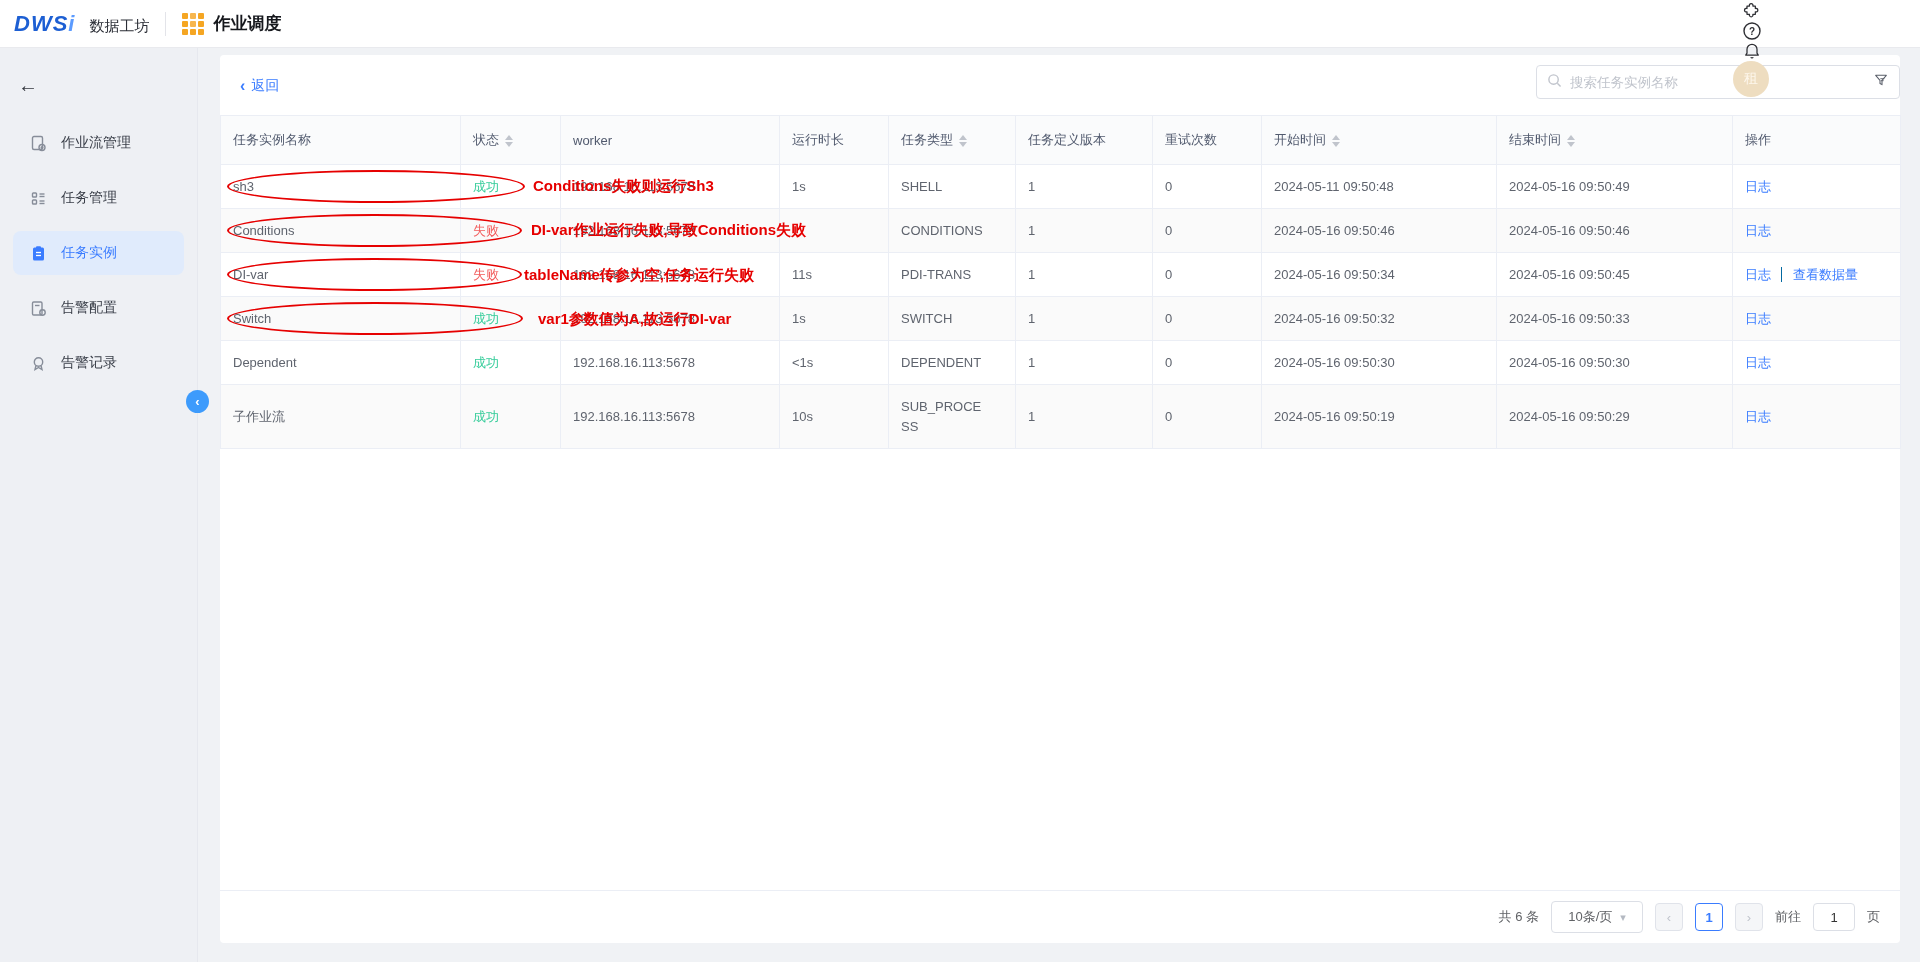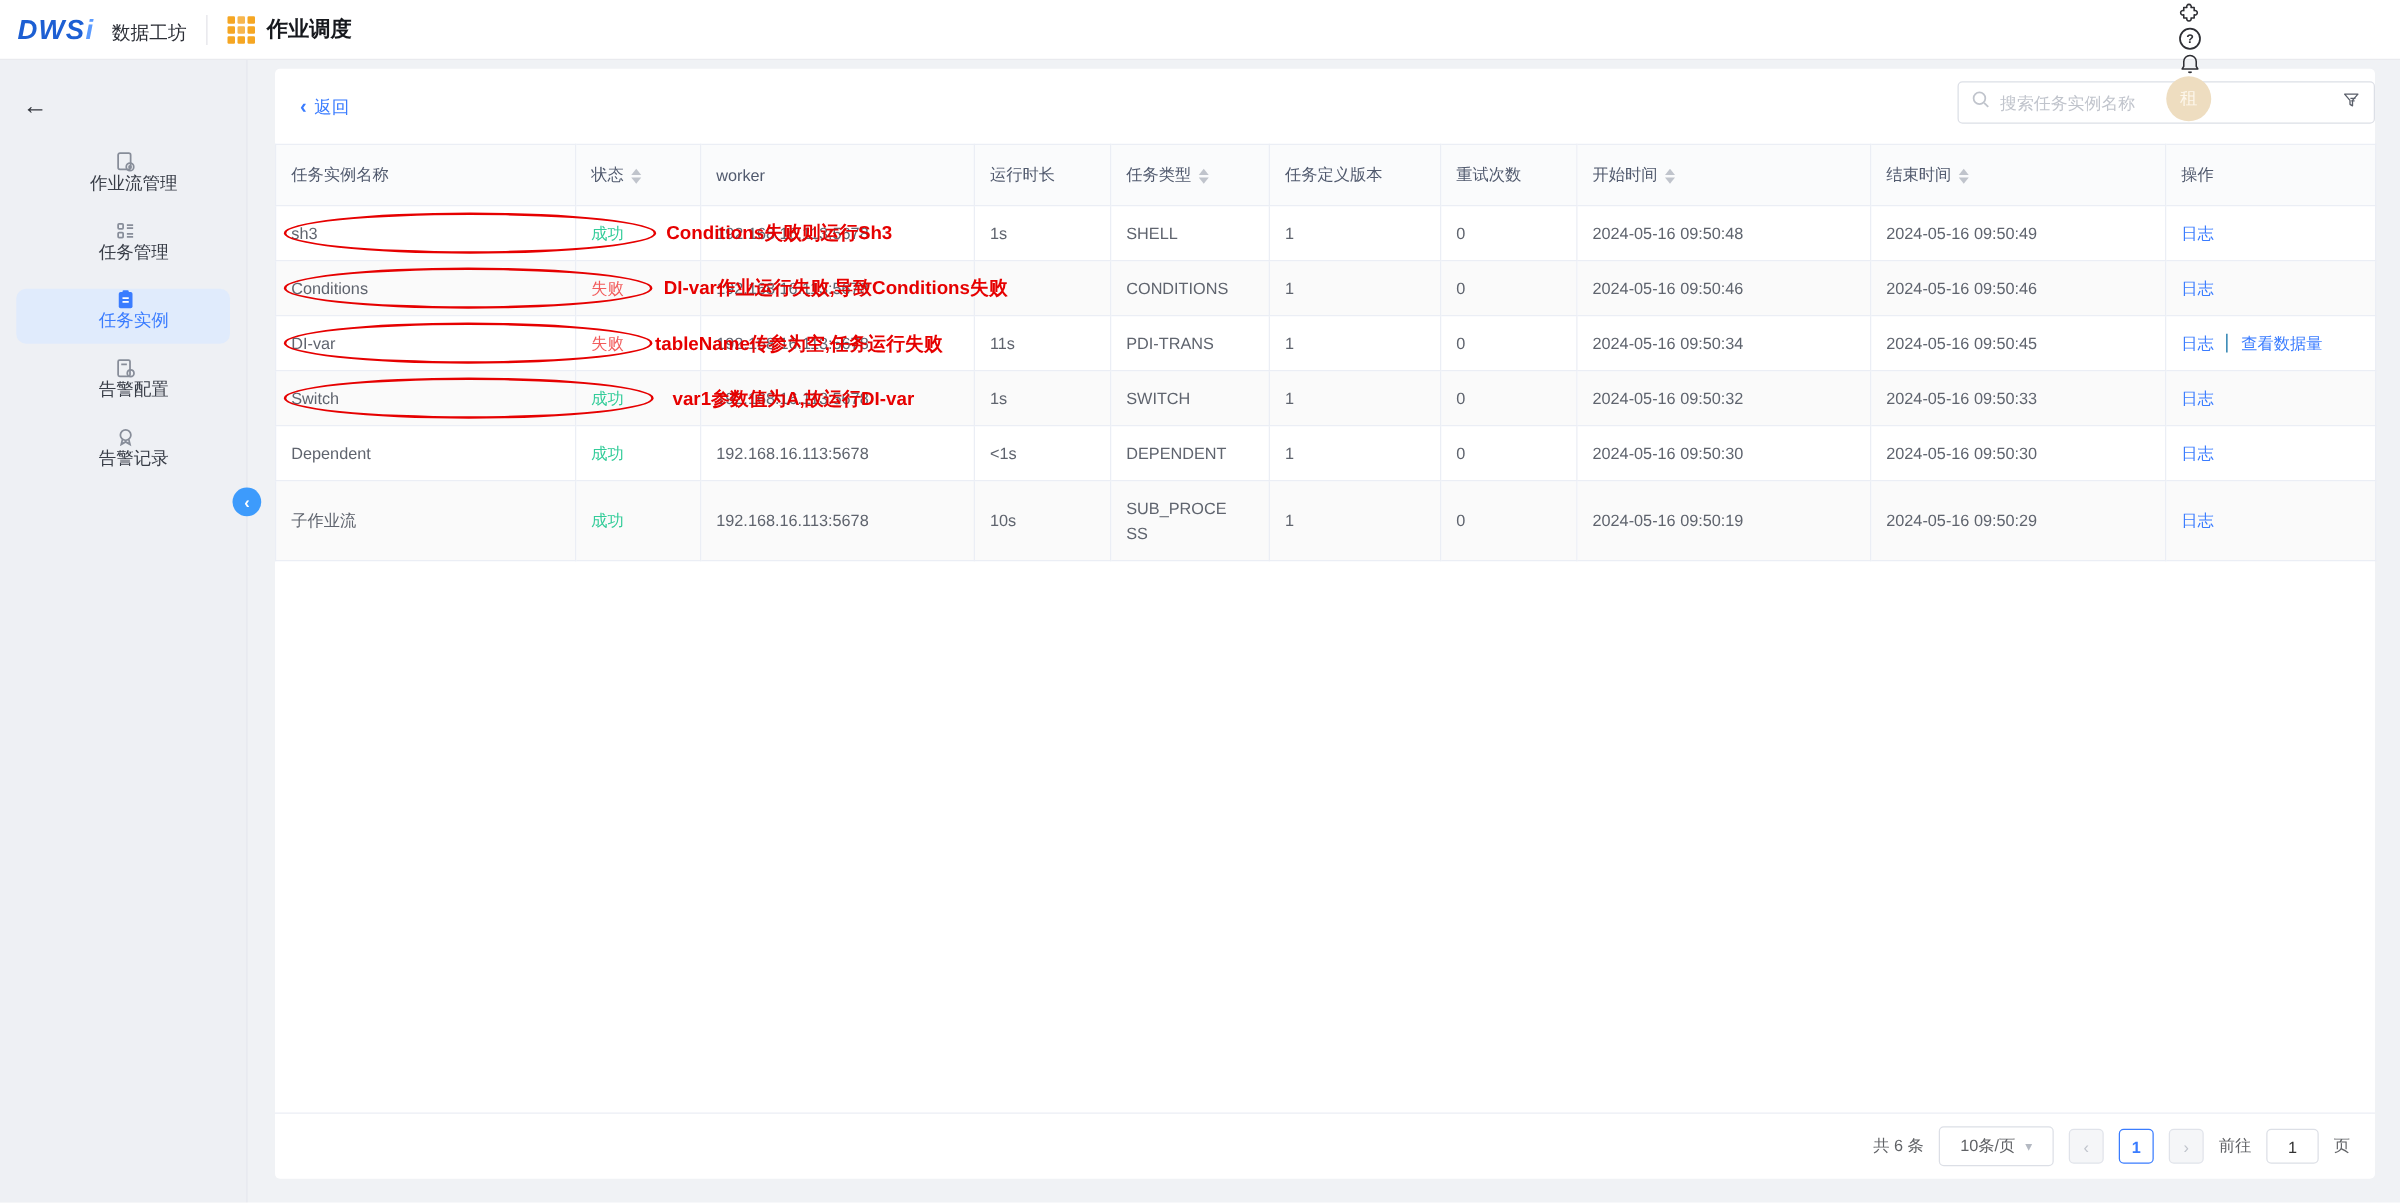--- a/index.html
+++ b/index.html
@@ -26,35 +26,35 @@
   .menu-search input::placeholder { color:#bcc0c8; }
   .tb-icon { width:20px; height:20px; margin-right:14px; display:flex; align-items:center; justify-content:center; cursor:pointer; }
   .avatar { width:36px; height:36px; border-radius:50%; background:#eeddc0; color:#fdf7ec;
             display:flex; align-items:center; justify-content:center; font-size:14px; margin:0 20px 0 4px; cursor:pointer; }
 
   
   .sidebar { position:absolute; top:48px; left:0; width:198px; height:914px; background:#eef0f4;
              border-right:1px solid #e6e8ee; z-index:10; }
   .collapse-arrow { margin:26px 0 24px 18px; font-size:20px; color:#32353c; cursor:pointer; width:24px; }
   .side-item { height:44px; margin:0 13px 11px 13px; border-radius:8px; display:flex; align-items:center;
-               padding-left:17px; font-size:14px; color:#383d47; cursor:pointer;flex-direction:column; }
+               padding-left:17px; font-size:14px; color:#383d47; cursor:pointer; }
   .side-item .sicon { width:17px; height:17px; margin-right:14px; flex:none; }
   .side-item.active { background:#e0ebfc; color:#3a7cff; }
   .sicon svg { stroke:#878d99; fill:none; stroke-width:1.4; }
   .side-item.active .sicon svg { stroke:#3a7cff; }
   .side-toggle { position:absolute; left:186px; top:390px; width:23px; height:23px; border-radius:50%;
                  background:#3d9bfc; color:#fff; display:flex; align-items:center; justify-content:center;
                  font-size:13px; font-weight:bold; cursor:pointer; z-index:30; }
 
   
   .card { position:absolute; left:220px; top:55px; width:1680px; height:888px; background:#fff; border-radius:4px; }
   .back-link { position:absolute; left:20px; top:22px; display:flex; align-items:center; color:#3a7cff;
                font-size:14px; cursor:pointer; }
   .back-link .chev { font-size:16px; margin-right:6px; font-weight:bold; }
-  .inst-search { position:absolute; right:0; top:10px; width:334px; height:34px; border:1px solid #dcdfe6;
+  .inst-search { position:absolute; right:0; top:10px; width:364px; height:34px; border:1px solid #dcdfe6;
                  border-radius:4px; display:flex; align-items:center; padding:0 10px; }
   .inst-search input { border:none; outline:none; flex:1; font-size:13.5px; color:#666; margin:0 8px;
                        font-family:"Liberation Sans",sans-serif; }
   .inst-search input::placeholder { color:#c0c4cc; }
 
   
   table { position:absolute; left:0; top:60px; width:1680px; border-collapse:collapse; table-layout:fixed;
           font-size:13px; color:#5f646e; }
   th, td { border:1px solid #ebeef5; padding:0 12px; text-align:left; font-weight:normal; overflow:hidden; }
   th { height:49px; background:#fafbfc; color:#515a6e; font-weight:500; }
@@ -281,21 +281,21 @@
     </thead>
     <tbody>
       <tr>
         <td>sh3</td>
         <td><span class="st-success">成功</span></td>
         <td>192.168.16.113:5678</td>
         <td>1s</td>
         <td>SHELL</td>
         <td>1</td>
         <td>0</td>
-        <td>2024-05-16 09:50:48</td>
+        <td>2024-05-11 09:50:48</td>
         <td>2024-05-16 09:50:49</td>
         <td><a class="tlink">日志</a></td>
       </tr>
       <tr>
         <td>Conditions</td>
         <td><span class="st-fail">失败</span></td>
         <td>192.168.16.113:5678</td>
         <td></td>
         <td>CONDITIONS</td>
         <td>1</td>

